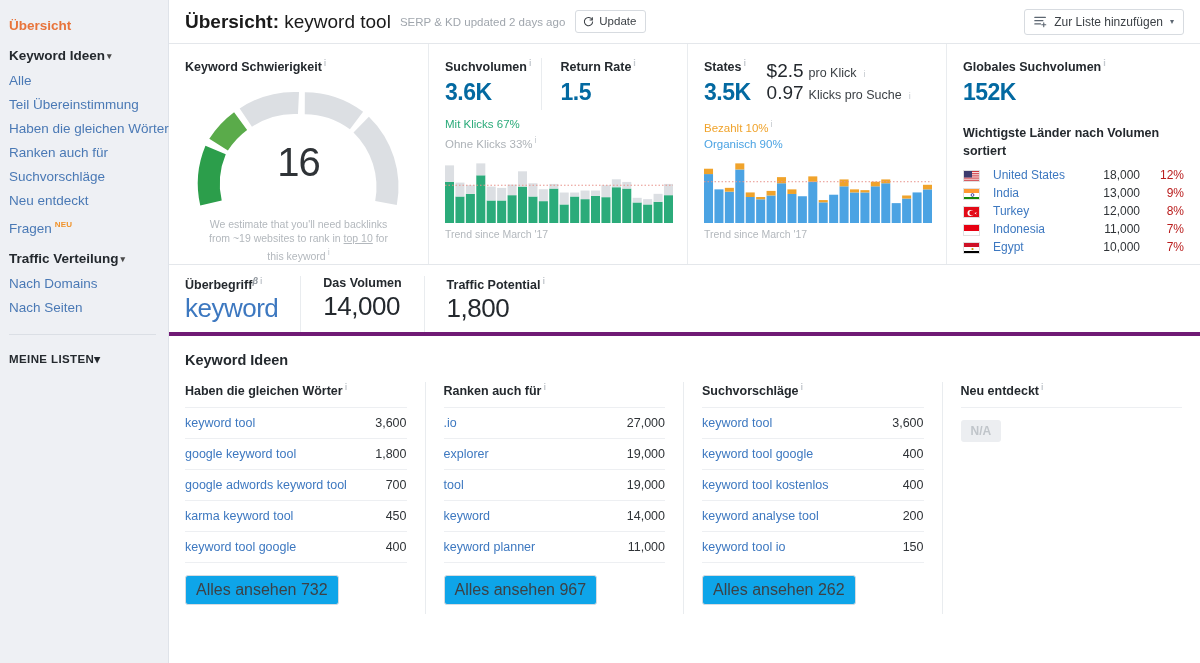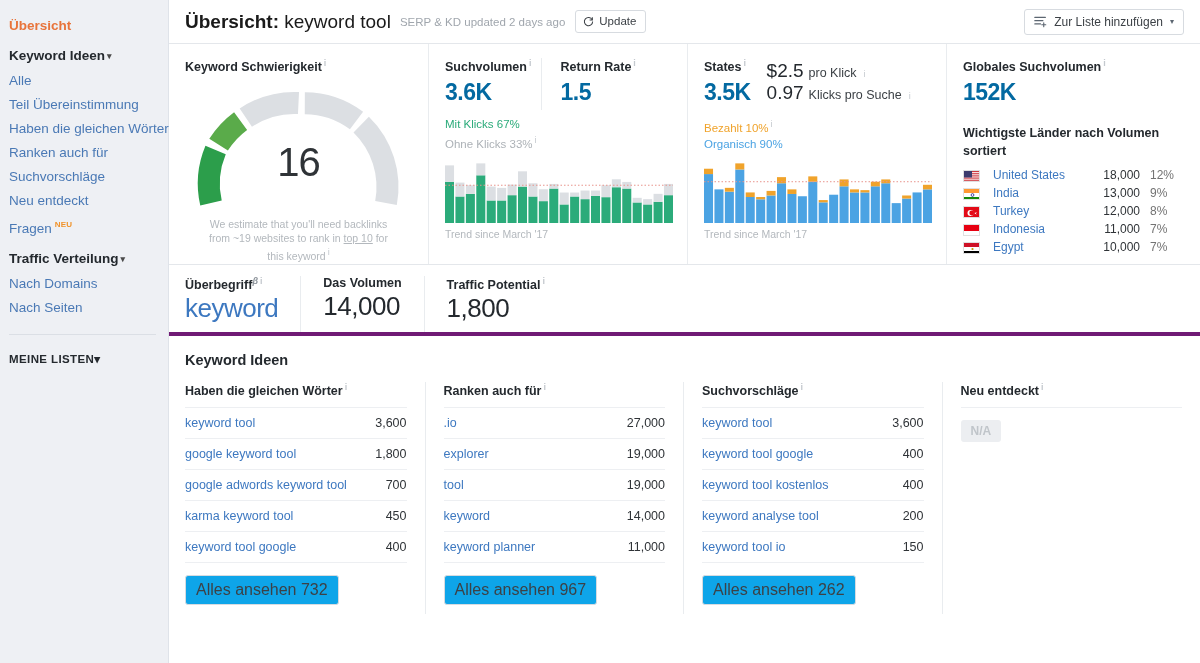--- a/index.html
+++ b/index.html
@@ -94,21 +94,21 @@
   .chart { position: relative; height: 62px; margin-top: 9px; }
   .chart svg { display: block; }
   .chart-cap { font-size: 10.5px; color: #b3b8bd; margin-top: 5px; }
 
   
   .sub-lbl { font-size: 12.5px; font-weight: bold; color: #24292e; margin-top: 14px; line-height: 18px;}
   .ctbl { width: 100%; margin-top: 6px; border-collapse: collapse; font-size: 12px; }
   .ctbl td { padding: 2px 0; vertical-align: middle; white-space: nowrap; }
   .ctbl .c-name { color: #3d78c0; cursor: pointer; padding-left: 8px; }
   .ctbl .c-vol2 { text-align: right; color: #2f3337; padding-right: 10px; }
-  .ctbl .c-pct { color: #737373; width: 34px; }
+  .ctbl .c-pct { text-align: right; color: #b91c1c; width: 34px; }
   .flag { width: 17px; height: 12px; display: inline-block; vertical-align: middle;
           border: 1px solid rgba(0,0,0,.12); position: relative; overflow: hidden; }
 
   
   .row2 { display: flex; flex: 0 0 71px; border-bottom: 4px solid #701a75; padding: 11px 0 0 16px; }
   .r2seg { padding-right: 22px; }
   .r2seg + .r2seg { border-left: 1px solid #e9ecef; padding-left: 22px; }
   .r2val { font-size: 26px; color: #24292e; line-height: 32px; letter-spacing: -.5px;}
   .r2val.link { color: #3d78c0; cursor: pointer; }
 

